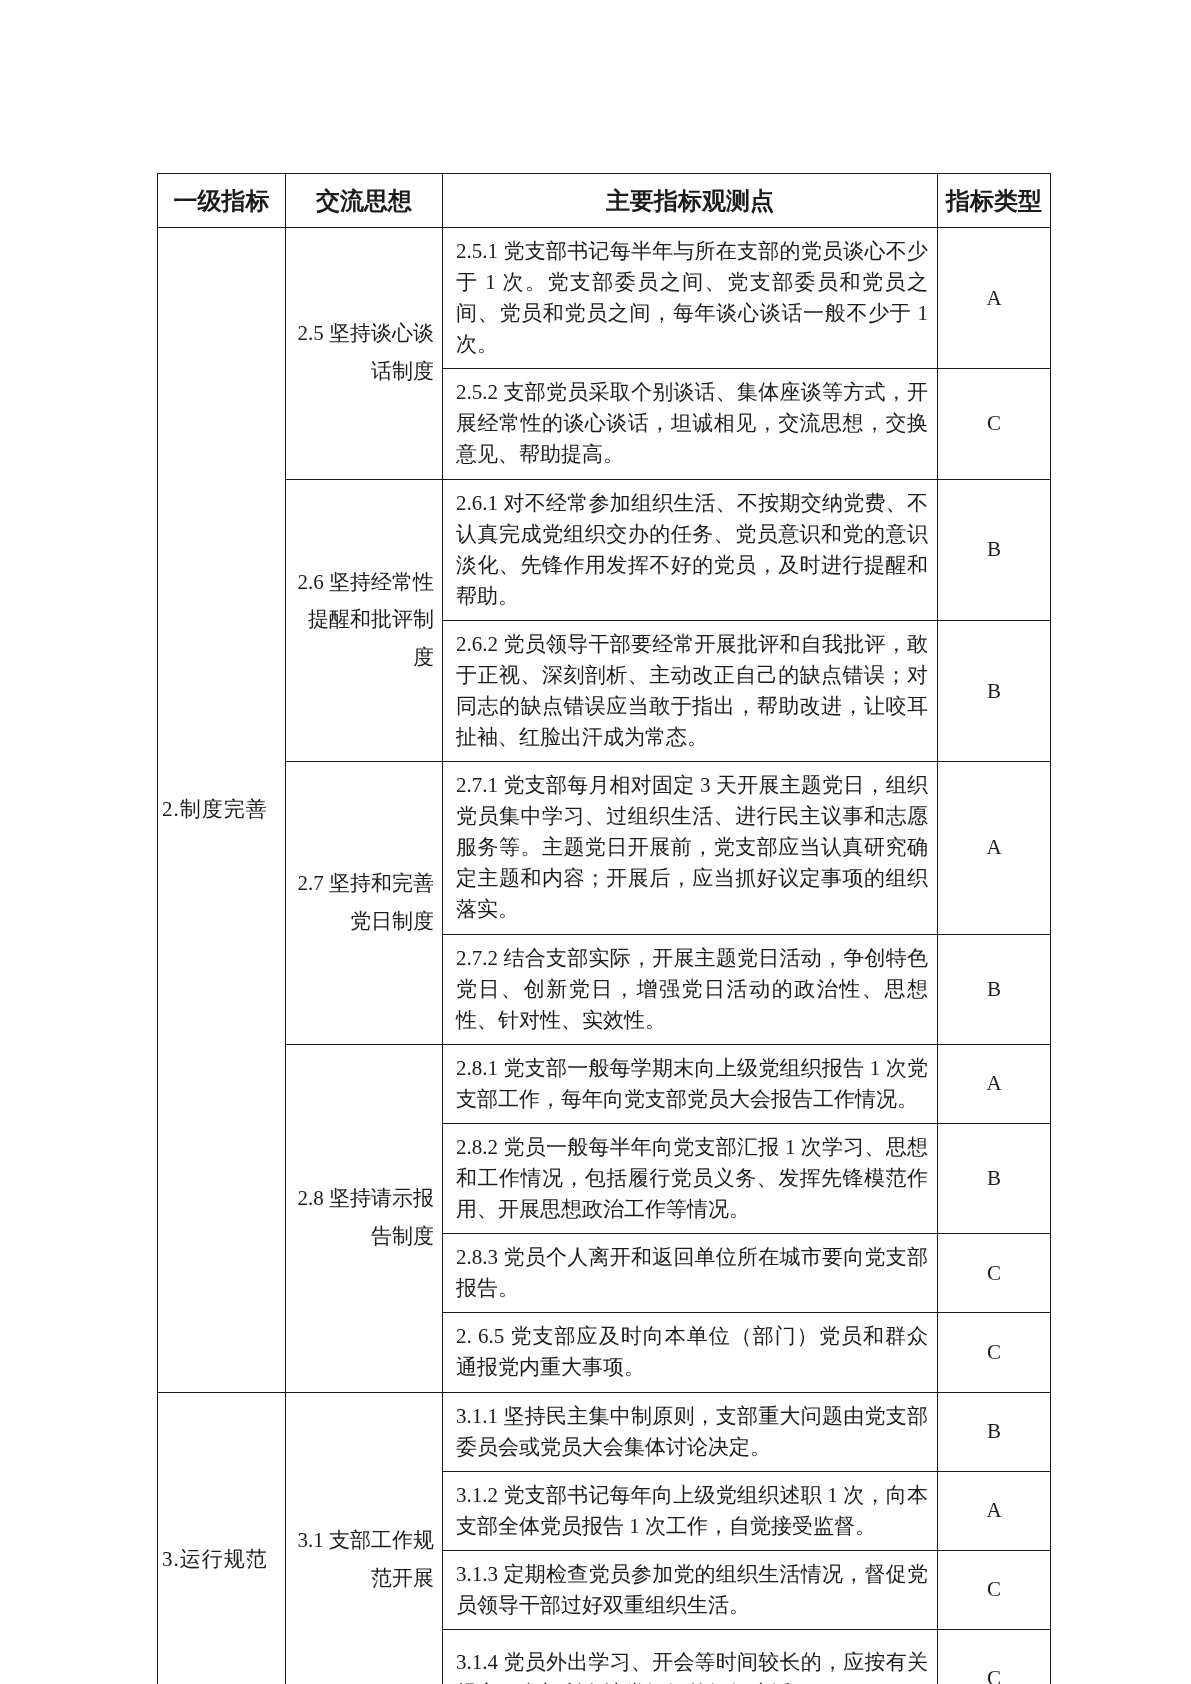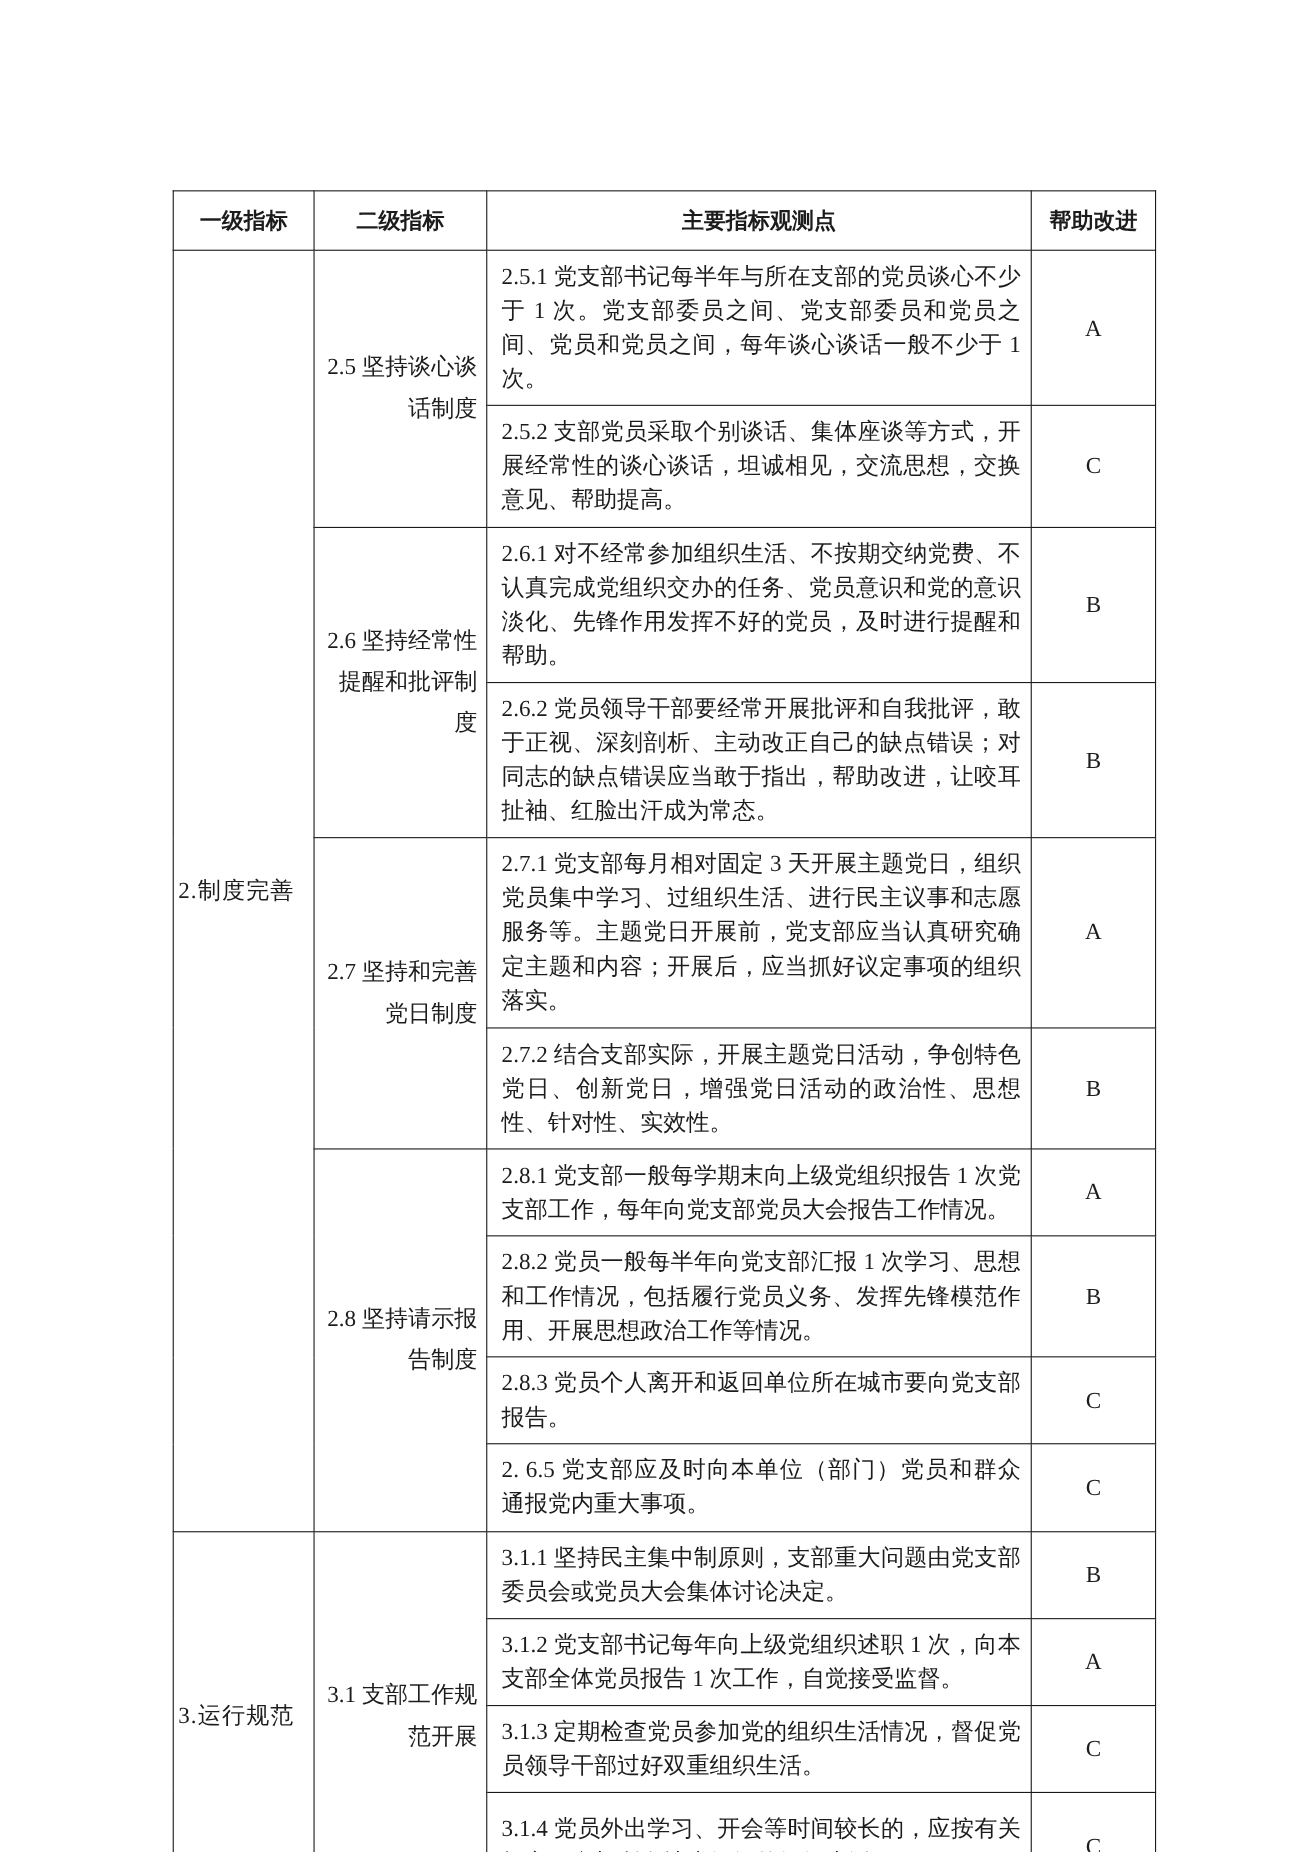--- a/index.html
+++ b/index.html
@@ -9,21 +9,21 @@
     color:#1c1c1c;
   }
   .page { position:relative; width:1191px; height:1684px; background:#ffffff; overflow:hidden; }
   table.indicator-table {
     position:absolute; left:157px; top:173px; width:893px;
     border-collapse:collapse; table-layout:fixed;
   }
   th,td { border:1px solid #1a1a1a; box-sizing:border-box; overflow:hidden; }
   th {
     font-family:"Liberation Sans","DejaVu Sans",sans-serif;
-    font-weight:700; font-size:20px; text-align:center; vertical-align:middle;
+    font-weight:700; font-size:24px; text-align:center; vertical-align:middle;
     background:#ffffff;
   }
   td { font-size:21px; background:#ffffff; }
   td.lv1 {
     text-align:left; vertical-align:middle;
     line-height:1.7; padding:4px 4px; letter-spacing:1px;
   }
   td.lv2 {
     text-align:right; vertical-align:middle;
     line-height:1.8; padding:4px 8px;
@@ -43,23 +43,23 @@
   <table class="indicator-table">
     <colgroup>
       <col style="width:128px">
       <col style="width:157px">
       <col style="width:495px">
       <col style="width:113px">
     </colgroup>
     <thead>
       <tr style="height:54px">
         <th>一级指标</th>
-        <th>二级指标</th>
+        <th>交流思想</th>
         <th>主要指标观测点</th>
-        <th>帮助改进</th>
+        <th>指标类型</th>
       </tr>
     </thead>
     <tbody>
       <tr style="height:96px">
         <td class="lv1" rowspan="10">2.制度完善</td>
         <td class="lv2" rowspan="2">2.5 坚持谈心谈话制度</td>
         <td class="obs">2.5.1 党支部书记每半年与所在支部的党员谈心不少于 1 次。党支部委员之间、党支部委员和党员之间、党员和党员之间，每年谈心谈话一般不少于 1 次。</td>
         <td class="typ">A</td>
       </tr>
       <tr style="height:95px">

